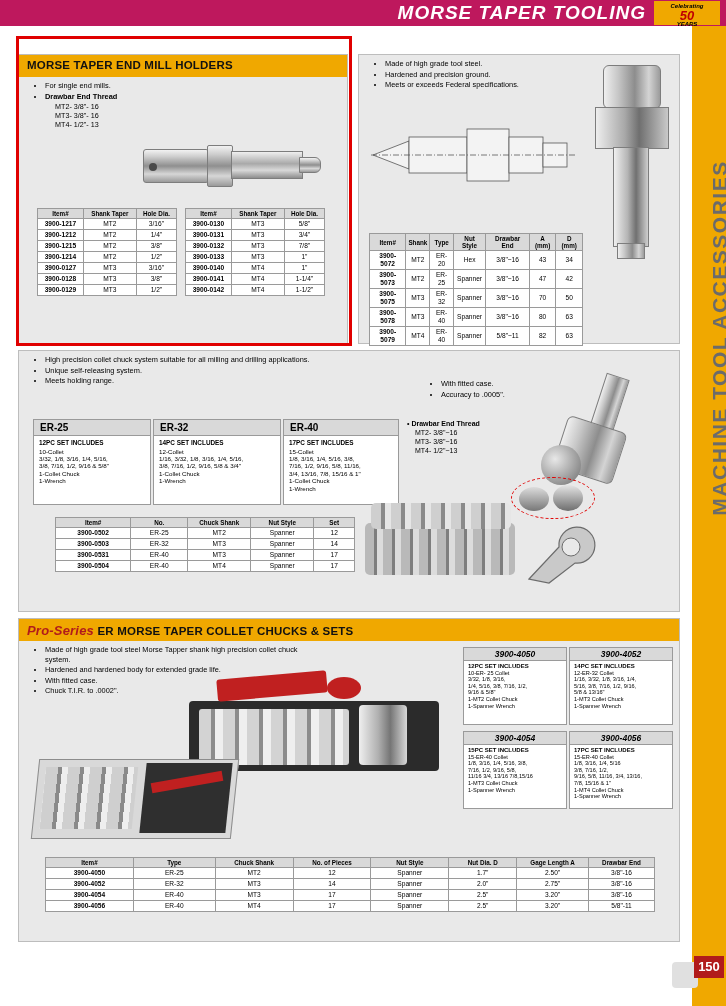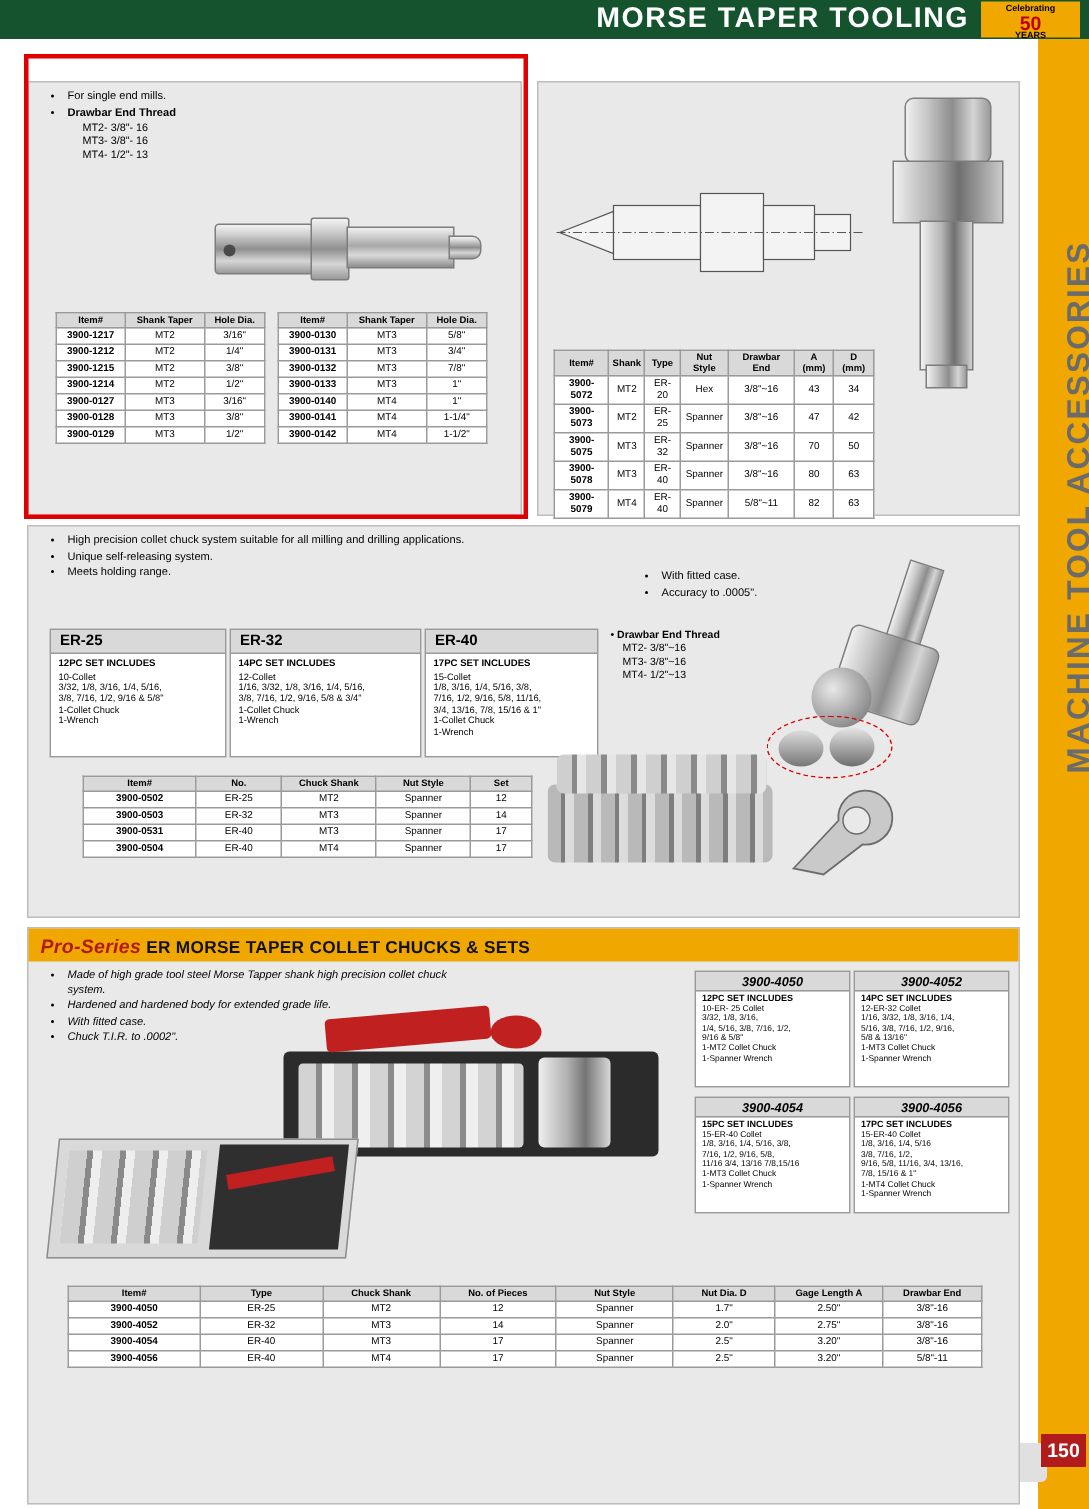--- a/index.html
+++ b/index.html
@@ -7,21 +7,21 @@
   body {
     width:726px; height:1006px;
     background:#ffffff;
     font-family:"Liberation Sans", sans-serif;
     position:relative;
     overflow:hidden;
   }
   
   .page-header {
     position:absolute; left:0; top:0; width:726px; height:26px;
-    background:#14532d; color:#fff;
+    background:#be185d; color:#fff;font-style:italic;
   }
   .page-header .title {
     position:absolute; right:80px; top:2px;
     font-size:19px; font-weight:bold; letter-spacing:1px;
   }
   .celebrate {
     position:absolute; right:6px; top:1px; width:66px; height:24px;
     background:#f0a800; color:#000; font-size:6px; text-align:center;
     line-height:7px; padding-top:2px; font-weight:bold;
   }
@@ -120,20 +120,21 @@
   </div>
 </div>
 
 <div class="right-rail">
   <div class="vtext">MACHINE TOOL ACCESSORIES</div>
 </div>
 <div class="rail-gear"></div>
 <div class="page-num">150</div>
 
 <div class="panel" style="left:18px; top:54px; width:330px; height:290px;">
+  <div class="panel-head">MORSE TAPER END MILL HOLDERS</div>
 
   <ul class="bullets">
     <li>For single end mills.</li>
     <li style="font-weight:bold;">Drawbar End Thread</li>
   </ul>
   <div class="sub" style="padding-left:36px;">
     <div>MT2- 3/8"- 16</div>
     <div>MT3- 3/8"- 16</div>
     <div>MT4- 1/2"- 13</div>
   </div>
@@ -239,20 +240,25 @@
           <td>1-1/2"</td>
         </tr>
     </tbody>
   </table>
 </div>
 
 <div class="redbox" style="left:16px; top:36px; width:336px; height:310px;"></div>
 
 <div class="panel" style="left:358px; top:54px; width:322px; height:290px;">
 
+  <ul class="bullets">
+    <li>Made of high grade tool steel.</li>
+    <li>Hardened and precision ground.</li>
+    <li>Meets or exceeds Federal specifications.</li>
+  </ul>
 
   <div class="art" style="left:230px; top:2px; width:90px; height:210px;">
     <div class="metal-v" style="position:absolute;left:14px;top:8px;width:58px;height:44px;border-radius:6px;"></div>
     <div class="metal-v" style="position:absolute;left:6px;top:50px;width:74px;height:42px;
          background:linear-gradient(90deg,#eee,#a8a8a8 40%,#6f6f6f 60%,#c9c9c9);"></div>
     <div class="metal-v" style="position:absolute;left:24px;top:90px;width:36px;height:100px;
          background:linear-gradient(90deg,#f0f0f0,#b5b5b5 40%,#707070 65%,#cfcfcf);"></div>
     <div class="metal-v" style="position:absolute;left:28px;top:186px;width:28px;height:16px;"></div>
   </div>
 
@@ -440,27 +446,27 @@
           <td class="item">3900-0504</td>
           <td>ER-40</td>
           <td>MT4</td>
           <td>Spanner</td>
           <td>17</td>
         </tr>
     </tbody>
   </table>
 </div>
 
-<div class="panel" style="left:18px; top:618px; width:662px; height:385px;">
+<div class="panel" style="left:18px; top:618px; width:662px; height:324px;">
   <div class="panel-head two-tone">
     <span class="pro" style="font-size:13px; font-style:italic;">Pro-Series</span>
     <span>ER MORSE TAPER COLLET CHUCKS &amp; SETS</span>
   </div>
 
-  <ul class="bullets" style="width:300px;font-style:italic;">
+  <ul class="bullets" style="width:300px;">
     <li>Made of high grade tool steel Morse Tapper shank high precision collet chuck system.</li>
     <li>Hardened and hardened body for extended grade life.</li>
     <li>With fitted case.</li>
     <li>Chuck T.I.R. to .0002".</li>
   </ul>
 
   <div class="pro-box" style="left:444px; top:28px; width:104px; height:78px;">
     <div class="ph">3900-4050</div>
     <div class="pb"><b>12PC SET INCLUDES</b>
       <div style="white-space:pre-line;">10-ER- 25 Collet

